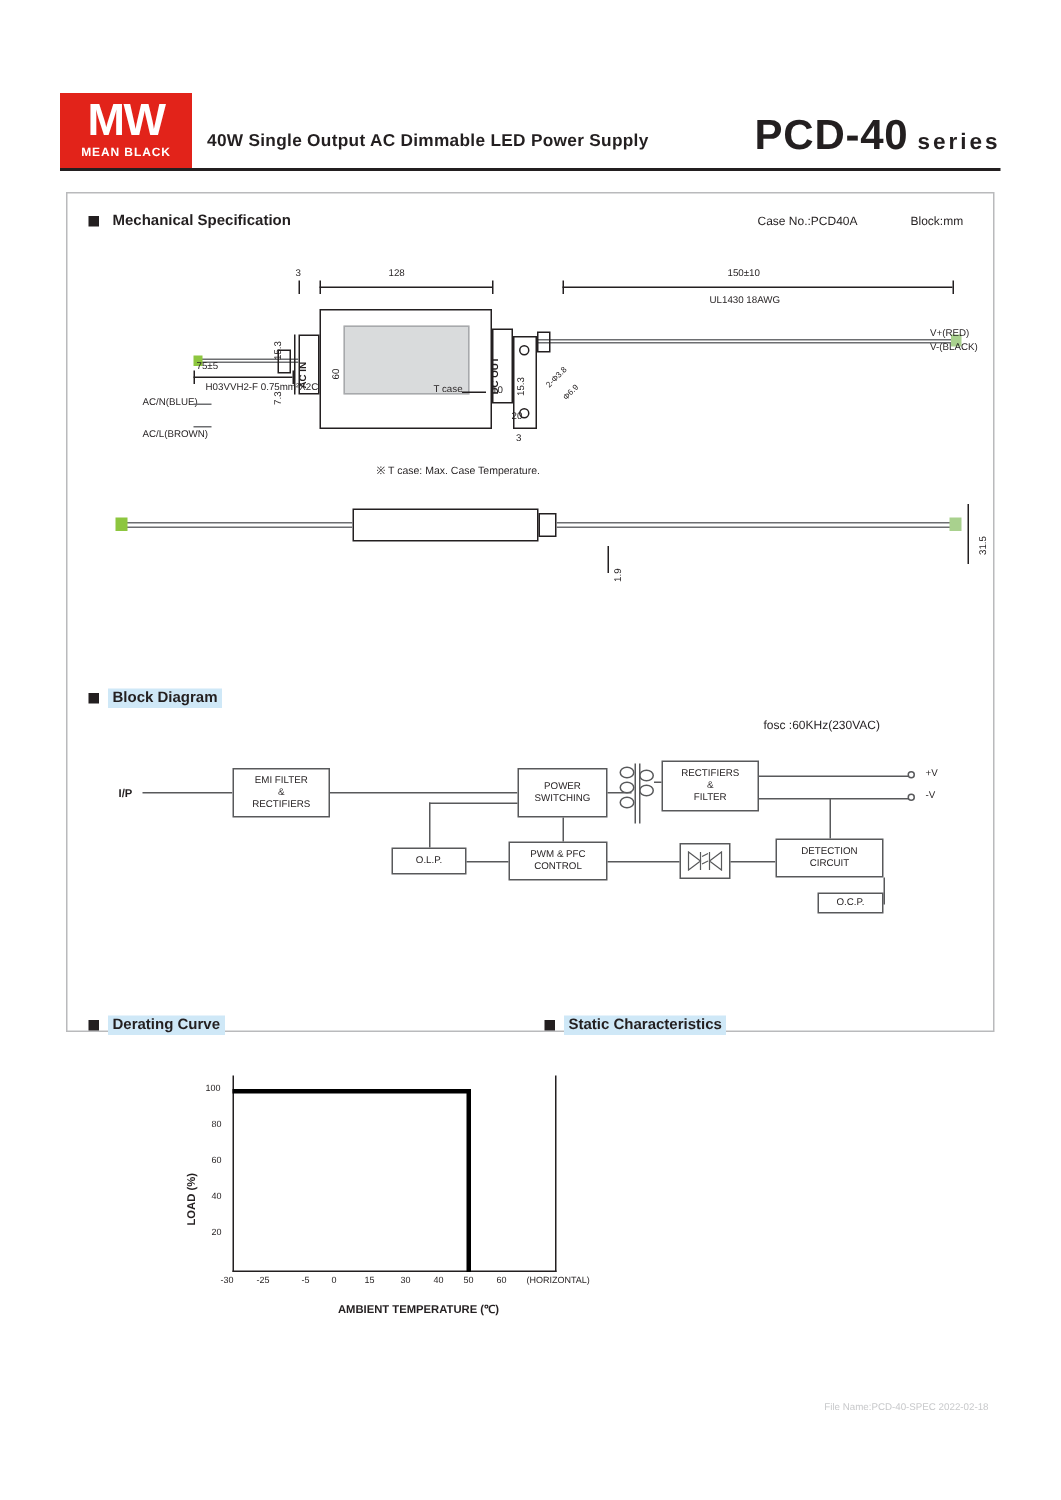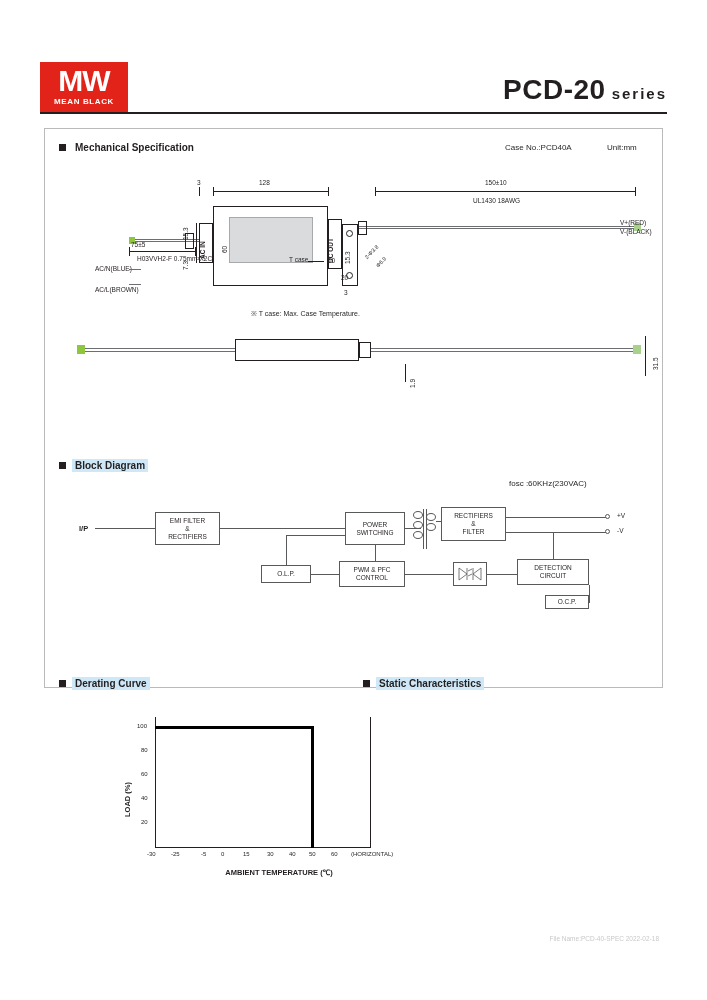--- a/index.html
+++ b/index.html
@@ -109,34 +109,35 @@
 </head>
 <body>
 
 <div class="page">
 
   <div class="header">
     <div class="logo-box">
       <div class="logo-mw">MW</div>
       <div class="logo-sub">MEAN BLACK</div>
     </div>
+    <div class="header-title">40W Single Output AC Dimmable LED Power Supply</div>
     <div class="model">
-      <span>PCD-20</span><span class="series">series</span>
+      <span>PCD-40</span><span class="series">series</span>
     </div>
     <div class="header-rule"></div>
   </div>
 
   <div class="frame">
 
     <div class="sec" style="left:14px; top:12px;">
       <span class="bullet"></span>
       <span class="txt">Mechanical Specification</span>
     </div>
     <div class="note-right" style="left:460px; top:14px;">Case No.:PCD40A</div>
-    <div class="note-right" style="left:562px; top:14px;">Unit:mm</div>
+    <div class="note-right" style="left:562px; top:14px;">Block:mm</div>
 
     <div style="position:absolute; left:0; top:0; width:619px; height:290px;">
 
       <div class="box" style="left:168px; top:77px; width:115px; height:80px;"></div>
 
       <div style="position:absolute; left:184px; top:88px; width:84px; height:46px; background:#d9dbdc; border:1px solid #a7a9ac;"></div>
 
       <div class="box" style="left:154px; top:94px; width:14px; height:40px;"></div>
 
       <div class="box" style="left:283px; top:90px; width:14px; height:50px;"></div>

